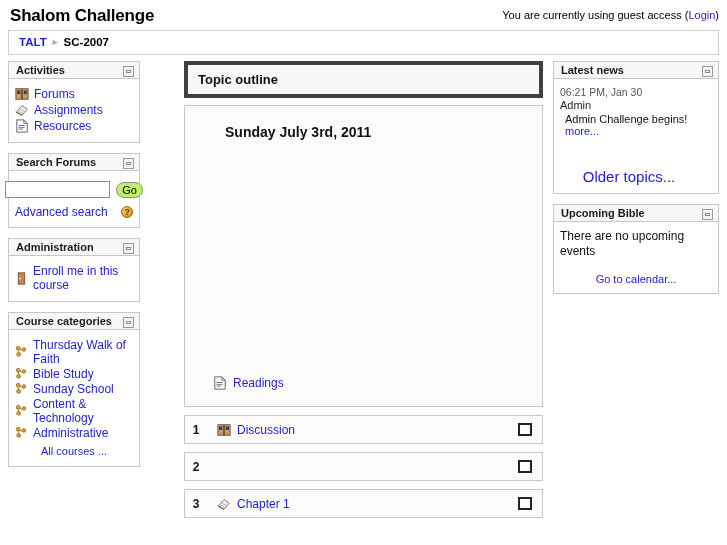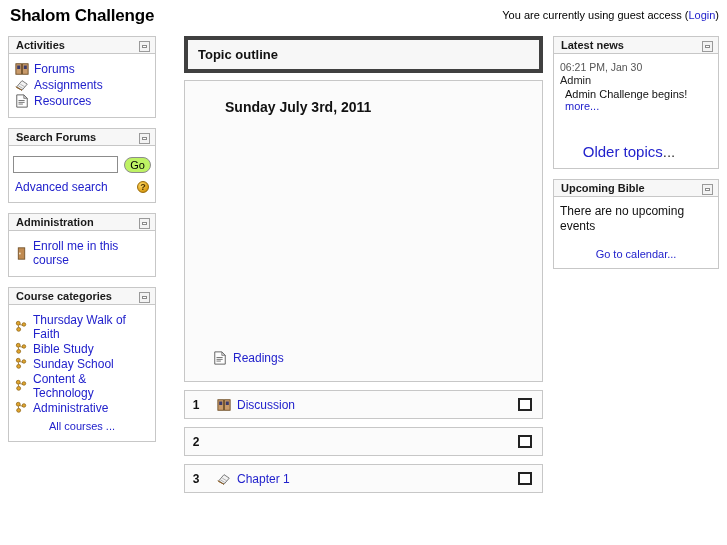--- a/index.html
+++ b/index.html
@@ -78,21 +78,21 @@
     position: relative;
     margin-top: 6px;
     padding: 0 8px;
     box-sizing: border-box;
     width: 727px;
   }
   .col-left {
     position: absolute;
     left: 8px;
     top: 0;
-    width: 148px;
+    width: 132px;
   }
   .col-center {
     position: absolute;
     left: 184px;
     top: 0;
     width: 359px;
   }
   .col-right {
     position: absolute;
     left: 553px;
@@ -323,20 +323,23 @@
 <div id="page">
 
   <div class="header">
     <div class="site-title">Shalom Challenge</div>
     <div class="login-info">
       <span>You are currently using guest access</span>
       <span>(</span><a href="#">Login</a><span>)</span>
     </div>
   </div>
 
+  <div class="breadcrumb-bar">
+    <a href="#" class="crumb-link">TALT</a><span class="crumb-sep">►</span><span class="crumb-current">SC-2007</span>
+  </div>
 
   <div class="columns">
 
     <div class="col-left">
 
       <div class="block">
         <div class="block-header">
           <span class="block-title">Activities</span>
           <span class="collapse-btn"></span>
         </div>

